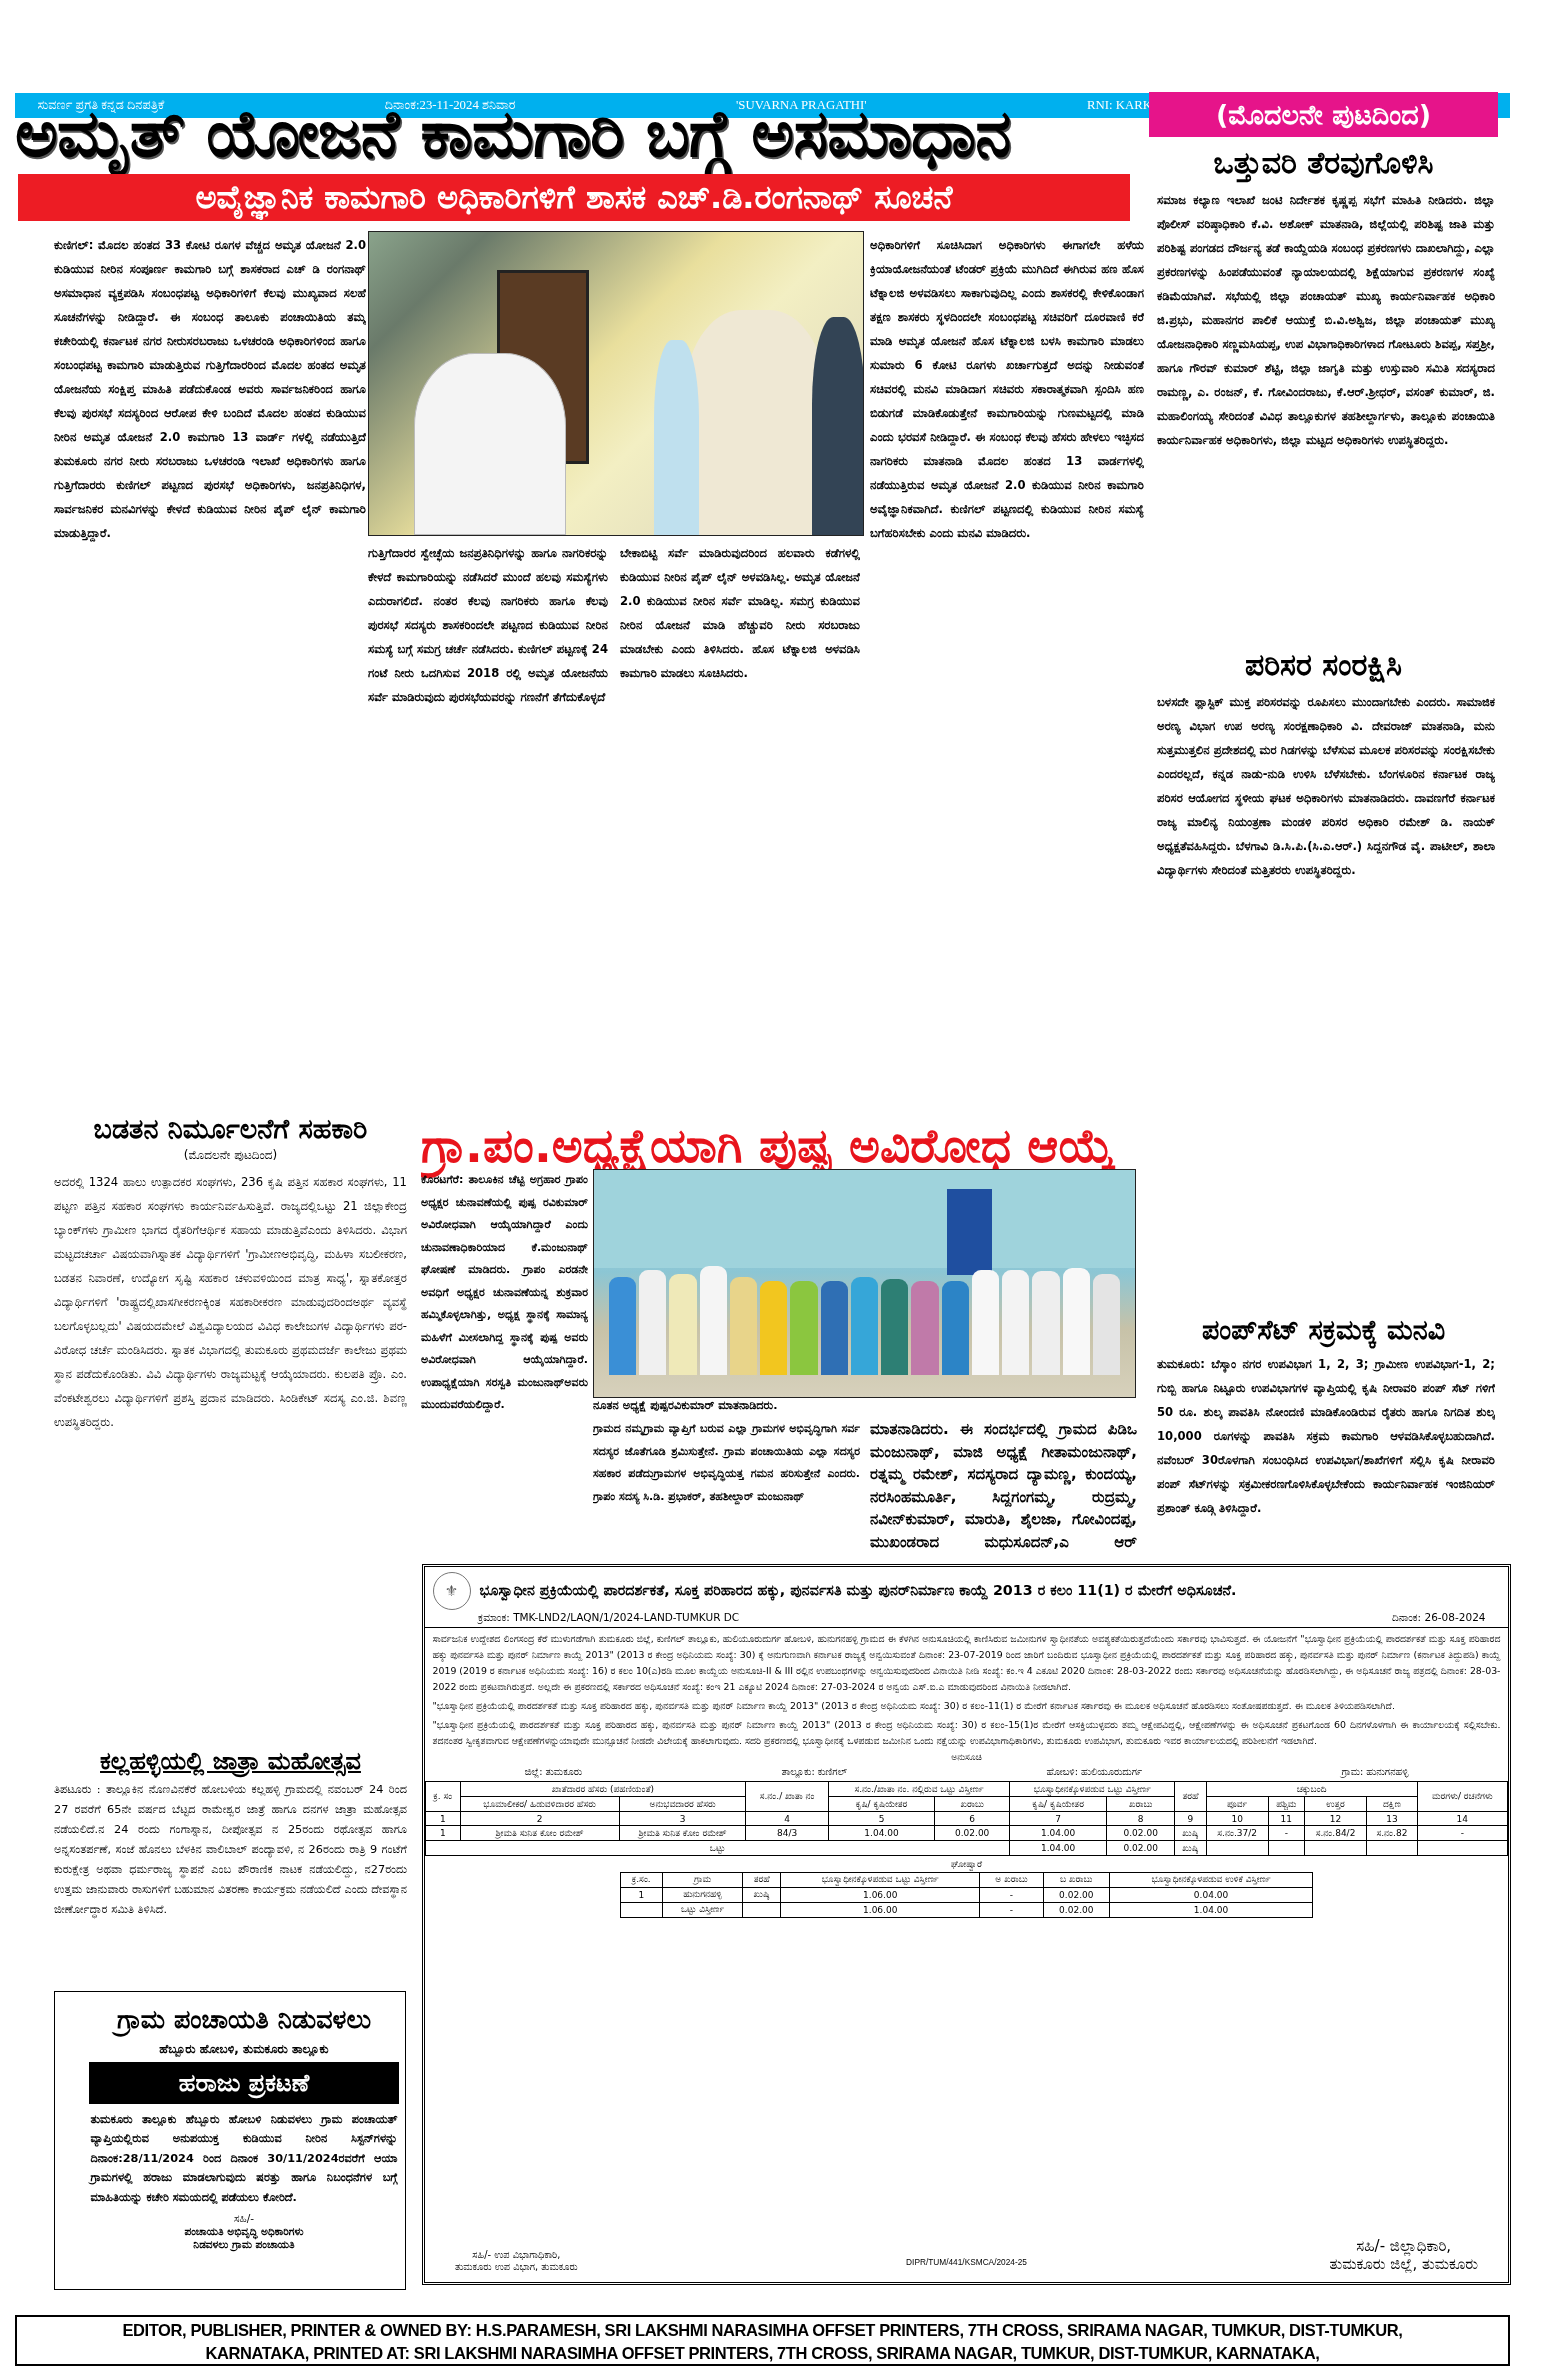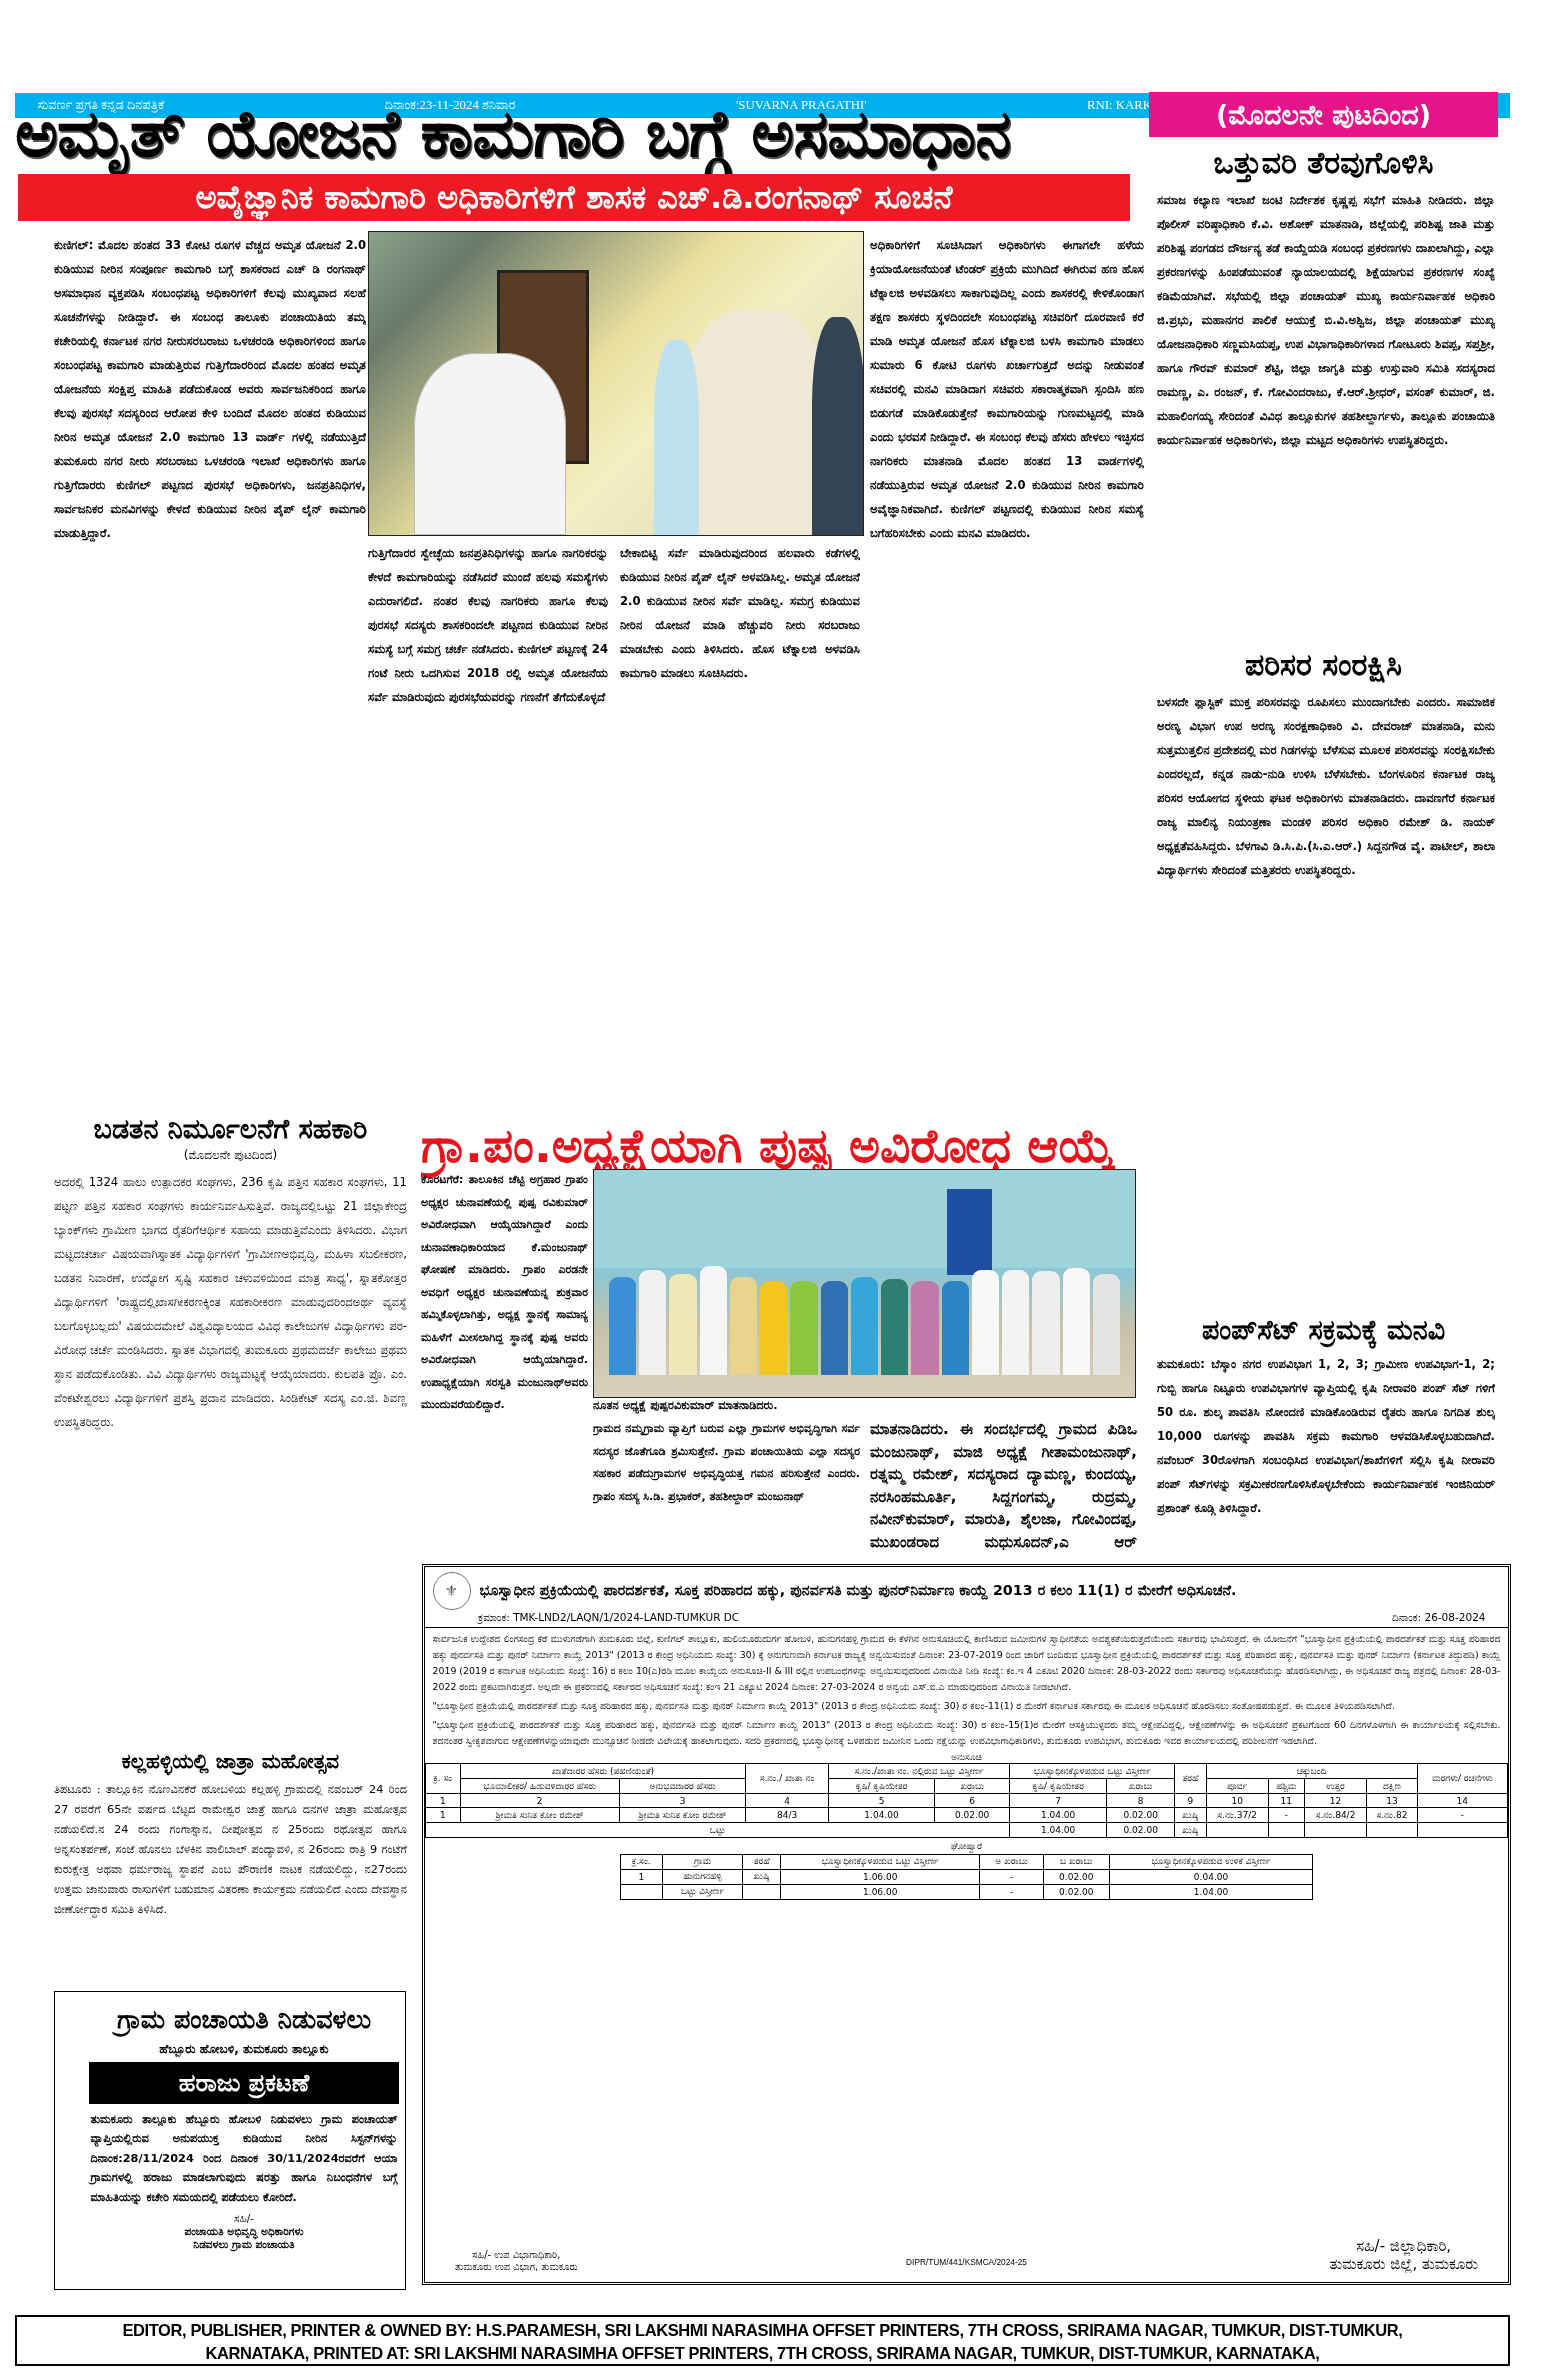--- a/index.html
+++ b/index.html
@@ -55,21 +55,21 @@
 <div class="abs sec-title" style="left:1149px;top:140px;width:349px;font-size:30px;line-height:45px;">ಒತ್ತುವರಿ ತೆರವುಗೊಳಿಸಿ</div>
 <div class="abs col" style="left:1157px;top:188px;width:338px;height:451px;">ಸಮಾಜ ಕಲ್ಯಾಣ ಇಲಾಖೆ ಜಂಟಿ ನಿರ್ದೇಶಕ ಕೃಷ್ಣಪ್ಪ ಸಭೆಗೆ ಮಾಹಿತಿ ನೀಡಿದರು. ಜಿಲ್ಲಾ ಪೊಲೀಸ್ ವರಿಷ್ಠಾಧಿಕಾರಿ ಕೆ.ವಿ. ಅಶೋಕ್ ಮಾತನಾಡಿ, ಜಿಲ್ಲೆಯಲ್ಲಿ ಪರಿಶಿಷ್ಟ ಜಾತಿ ಮತ್ತು ಪರಿಶಿಷ್ಟ ಪಂಗಡದ ದೌರ್ಜನ್ಯ ತಡೆ ಕಾಯ್ದೆಯಡಿ ಸಂಬಂಧ ಪ್ರಕರಣಗಳು ದಾಖಲಾಗಿದ್ದು, ಎಲ್ಲಾ ಪ್ರಕರಣಗಳನ್ನು ಹಿಂಪಡೆಯುವಂತೆ ನ್ಯಾಯಾಲಯದಲ್ಲಿ ಶಿಕ್ಷೆಯಾಗುವ ಪ್ರಕರಣಗಳ ಸಂಖ್ಯೆ ಕಡಿಮೆಯಾಗಿವೆ. ಸಭೆಯಲ್ಲಿ ಜಿಲ್ಲಾ ಪಂಚಾಯತ್ ಮುಖ್ಯ ಕಾರ್ಯನಿರ್ವಾಹಕ ಅಧಿಕಾರಿ ಜಿ.ಪ್ರಭು, ಮಹಾನಗರ ಪಾಲಿಕೆ ಆಯುಕ್ತೆ ಬಿ.ವಿ.ಅಶ್ವಿಜ, ಜಿಲ್ಲಾ ಪಂಚಾಯತ್ ಮುಖ್ಯ ಯೋಜನಾಧಿಕಾರಿ ಸಣ್ಣಮಸಿಯಪ್ಪ, ಉಪ ವಿಭಾಗಾಧಿಕಾರಿಗಳಾದ ಗೋಟೂರು ಶಿವಪ್ಪ, ಸಪ್ತಶ್ರೀ, ಹಾಗೂ ಗೌರವ್ ಕುಮಾರ್ ಶೆಟ್ಟಿ, ಜಿಲ್ಲಾ ಜಾಗೃತಿ ಮತ್ತು ಉಸ್ತುವಾರಿ ಸಮಿತಿ ಸದಸ್ಯರಾದ ರಾಮಣ್ಣ, ಎ. ರಂಜನ್, ಕೆ. ಗೋವಿಂದರಾಜು, ಕೆ.ಆರ್.ಶ್ರೀಧರ್, ವಸಂತ್ ಕುಮಾರ್, ಜಿ. ಮಹಾಲಿಂಗಯ್ಯ ಸೇರಿದಂತೆ ವಿವಿಧ ತಾಲ್ಲೂಕುಗಳ ತಹಶೀಲ್ದಾರ್ಗಳು, ತಾಲ್ಲೂಕು ಪಂಚಾಯಿತಿ ಕಾರ್ಯನಿರ್ವಾಹಕ ಅಧಿಕಾರಿಗಳು, ಜಿಲ್ಲಾ ಮಟ್ಟದ ಅಧಿಕಾರಿಗಳು ಉಪಸ್ಥಿತರಿದ್ದರು.</div>
 <div class="abs sec-title" style="left:1149px;top:642px;width:349px;font-size:30px;line-height:45px;">ಪರಿಸರ ಸಂರಕ್ಷಿಸಿ</div>
 <div class="abs col" style="left:1157px;top:690px;width:338px;height:593px;">ಬಳಸದೇ ಪ್ಲಾಸ್ಟಿಕ್ ಮುಕ್ತ ಪರಿಸರವನ್ನು ರೂಪಿಸಲು ಮುಂದಾಗಬೇಕು ಎಂದರು. ಸಾಮಾಜಿಕ ಅರಣ್ಯ ವಿಭಾಗ ಉಪ ಅರಣ್ಯ ಸಂರಕ್ಷಣಾಧಿಕಾರಿ ವಿ. ದೇವರಾಜ್ ಮಾತನಾಡಿ, ಮನು ಸುತ್ತಮುತ್ತಲಿನ ಪ್ರದೇಶದಲ್ಲಿ ಮರ ಗಿಡಗಳನ್ನು ಬೆಳೆಸುವ ಮೂಲಕ ಪರಿಸರವನ್ನು ಸಂರಕ್ಷಿಸಬೇಕು ಎಂದರಲ್ಲದೆ, ಕನ್ನಡ ನಾಡು-ನುಡಿ ಉಳಿಸಿ ಬೆಳೆಸಬೇಕು. ಬೆಂಗಳೂರಿನ ಕರ್ನಾಟಕ ರಾಜ್ಯ ಪರಿಸರ ಆಯೋಗದ ಸ್ಥಳೀಯ ಘಟಕ ಅಧಿಕಾರಿಗಳು ಮಾತನಾಡಿದರು. ದಾವಣಗೆರೆ ಕರ್ನಾಟಕ ರಾಜ್ಯ ಮಾಲಿನ್ಯ ನಿಯಂತ್ರಣಾ ಮಂಡಳಿ ಪರಿಸರ ಅಧಿಕಾರಿ ರಮೇಶ್ ಡಿ. ನಾಯಕ್ ಅಧ್ಯಕ್ಷತೆವಹಿಸಿದ್ದರು. ಬೆಳಗಾವಿ ಡಿ.ಸಿ.ಪಿ.(ಸಿ.ಎ.ಆರ್.) ಸಿದ್ದನಗೌಡ ವೈ. ಪಾಟೀಲ್, ಶಾಲಾ ವಿದ್ಯಾರ್ಥಿಗಳು ಸೇರಿದಂತೆ ಮತ್ತಿತರರು ಉಪಸ್ಥಿತರಿದ್ದರು.</div>
 <div class="abs sec-title" style="left:1149px;top:1311px;width:349px;font-size:27px;line-height:38px;">ಪಂಪ್‌ಸೆಟ್ ಸಕ್ರಮಕ್ಕೆ ಮನವಿ</div>
 <div class="abs col" style="left:1157px;top:1352px;width:338px;height:199px;">ತುಮಕೂರು: ಬೆಸ್ಕಾಂ ನಗರ ಉಪವಿಭಾಗ 1, 2, 3; ಗ್ರಾಮೀಣ ಉಪವಿಭಾಗ-1, 2; ಗುಬ್ಬಿ ಹಾಗೂ ನಿಟ್ಟೂರು ಉಪವಿಭಾಗಗಳ ವ್ಯಾಪ್ತಿಯಲ್ಲಿ ಕೃಷಿ ನೀರಾವರಿ ಪಂಪ್ ಸೆಟ್ ಗಳಿಗೆ 50 ರೂ. ಶುಲ್ಕ ಪಾವತಿಸಿ ನೋಂದಣಿ ಮಾಡಿಕೊಂಡಿರುವ ರೈತರು ಹಾಗೂ ನಿಗದಿತ ಶುಲ್ಕ 10,000 ರೂಗಳನ್ನು ಪಾವತಿಸಿ ಸಕ್ರಮ ಕಾಮಗಾರಿ ಆಳವಡಿಸಿಕೊಳ್ಳಬಹುದಾಗಿದೆ. ನವೆಂಬರ್ 30ರೊಳಗಾಗಿ ಸಂಬಂಧಿಸಿದ ಉಪವಿಭಾಗ/ಶಾಖೆಗಳಿಗೆ ಸಲ್ಲಿಸಿ ಕೃಷಿ ನೀರಾವರಿ ಪಂಪ್ ಸೆಟ್‌ಗಳನ್ನು ಸಕ್ರಮೀಕರಣಗೊಳಿಸಿಕೊಳ್ಳಬೇಕೆಂದು ಕಾರ್ಯನಿರ್ವಾಹಕ ಇಂಜಿನಿಯರ್ ಪ್ರಶಾಂತ್ ಕೂಡ್ಗಿ ತಿಳಿಸಿದ್ದಾರೆ.</div>
 
 <div class="abs sec-title" style="left:54px;top:1110px;width:353px;font-size:27px;line-height:38px;">ಬಡತನ ನಿರ್ಮೂಲನೆಗೆ ಸಹಕಾರಿ</div>
 <div class="abs" style="left:54px;top:1148px;width:353px;text-align:center;font-size:12px;">(ಮೊದಲನೇ ಪುಟದಿಂದ)</div>
 <div class="abs col" style="left:54px;top:1170px;width:353px;height:563px;font-weight:normal;">ಅದರಲ್ಲಿ 1324 ಹಾಲು ಉತ್ಪಾದಕರ ಸಂಘಗಳು, 236 ಕೃಷಿ ಪತ್ತಿನ ಸಹಕಾರ ಸಂಘಗಳು, 11 ಪಟ್ಟಣ ಪತ್ತಿನ ಸಹಕಾರ ಸಂಘಗಳು ಕಾರ್ಯನಿರ್ವಹಿಸುತ್ತಿವೆ. ರಾಜ್ಯದಲ್ಲಿಒಟ್ಟು 21 ಜಿಲ್ಲಾಕೇಂದ್ರ ಬ್ಯಾಂಕ್‌ಗಳು ಗ್ರಾಮೀಣ ಭಾಗದ ರೈತರಿಗೆಆರ್ಥಿಕ ಸಹಾಯ ಮಾಡುತ್ತಿವೆಎಂದು ತಿಳಿಸಿದರು. ವಿಭಾಗ ಮಟ್ಟದಚರ್ಚಾ ವಿಷಯವಾಗಿಸ್ನಾತಕ ವಿದ್ಯಾರ್ಥಿಗಳಿಗೆ 'ಗ್ರಾಮೀಣಅಭಿವೃದ್ಧಿ, ಮಹಿಳಾ ಸಬಲೀಕರಣ, ಬಡತನ ನಿವಾರಣೆ, ಉದ್ಯೋಗ ಸೃಷ್ಟಿ ಸಹಕಾರ ಚಳುವಳಿಯಿಂದ ಮಾತ್ರ ಸಾಧ್ಯ', ಸ್ನಾತಕೋತ್ತರ ವಿದ್ಯಾರ್ಥಿಗಳಿಗೆ 'ರಾಷ್ಟ್ರದಲ್ಲಿಖಾಸಗೀಕರಣಕ್ಕಿಂತ ಸಹಕಾರೀಕರಣ ಮಾಡುವುದರಿಂದಅರ್ಥ ವ್ಯವಸ್ಥೆ ಬಲಗೊಳ್ಳಬಲ್ಲದು' ವಿಷಯದಮೇಲೆ ವಿಶ್ವವಿದ್ಯಾಲಯದ ವಿವಿಧ ಕಾಲೇಜುಗಳ ವಿದ್ಯಾರ್ಥಿಗಳು ಪರ-ವಿರೋಧ ಚರ್ಚೆ ಮಂಡಿಸಿದರು. ಸ್ನಾತಕ ವಿಭಾಗದಲ್ಲಿ ತುಮಕೂರು ಪ್ರಥಮದರ್ಜೆ ಕಾಲೇಜು ಪ್ರಥಮ ಸ್ಥಾನ ಪಡೆದುಕೊಂಡಿತು. ವಿವಿ ವಿದ್ಯಾರ್ಥಿಗಳು ರಾಜ್ಯಮಟ್ಟಕ್ಕೆ ಆಯ್ಕೆಯಾದರು. ಕುಲಪತಿ ಪ್ರೊ. ಎಂ. ವೆಂಕಟೇಶ್ವರಲು ವಿದ್ಯಾರ್ಥಿಗಳಿಗೆ ಪ್ರಶಸ್ತಿ ಪ್ರದಾನ ಮಾಡಿದರು. ಸಿಂಡಿಕೇಟ್ ಸದಸ್ಯ ಎಂ.ಜಿ. ಶಿವಣ್ಣ ಉಪಸ್ಥಿತರಿದ್ದರು.</div>
-<div class="abs sec-title" style="left:54px;top:1743px;width:353px;font-size:20px;line-height:36px;">ಕಲ್ಲಹಳ್ಳಿಯಲ್ಲಿ ಜಾತ್ರಾ ಮಹೋತ್ಸವ</div>
+<div class="abs sec-title" style="left:54px;top:1743px;width:353px;font-size:24px;line-height:36px;text-decoration:underline;">ಕಲ್ಲಹಳ್ಳಿಯಲ್ಲಿ ಜಾತ್ರಾ ಮಹೋತ್ಸವ</div>
 <div class="abs col" style="left:54px;top:1780px;width:353px;height:203px;font-weight:normal;font-size:11.3px;line-height:20px;">ತಿಪಟೂರು : ತಾಲ್ಲೂಕಿನ ನೊಣವಿನಕೆರೆ ಹೋಬಳಿಯ ಕಲ್ಲಹಳ್ಳಿ ಗ್ರಾಮದಲ್ಲಿ ನವಂಬರ್ 24 ರಿಂದ 27 ರವರೆಗೆ 65ನೇ ವರ್ಷದ ಬೆಟ್ಟದ ರಾಮೇಶ್ವರ ಜಾತ್ರೆ ಹಾಗೂ ದನಗಳ ಜಾತ್ರಾ ಮಹೋತ್ಸವ ನಡೆಯಲಿದೆ.ನ 24 ರಂದು ಗಂಗಾಸ್ನಾನ, ದೀಪೋತ್ಸವ ನ 25ರಂದು ರಥೋತ್ಸವ ಹಾಗೂ ಅನ್ನಸಂತರ್ಪಣೆ, ಸಂಜೆ ಹೊನಲು ಬೆಳಕಿನ ವಾಲಿಬಾಲ್ ಪಂದ್ಯಾವಳಿ, ನ 26ರಂದು ರಾತ್ರಿ 9 ಗಂಟೆಗೆ ಕುರುಕ್ಷೇತ್ರ ಅಥವಾ ಧರ್ಮರಾಜ್ಯ ಸ್ಥಾಪನೆ ಎಂಬ ಪೌರಾಣಿಕ ನಾಟಕ ನಡೆಯಲಿದ್ದು, ನ27ರಂದು ಉತ್ತಮ ಜಾನುವಾರು ರಾಸುಗಳಿಗೆ ಬಹುಮಾನ ವಿತರಣಾ ಕಾರ್ಯಕ್ರಮ ನಡೆಯಲಿದೆ ಎಂದು ದೇವಸ್ಥಾನ ಜೀರ್ಣೋದ್ಧಾರ ಸಮಿತಿ ತಿಳಿಸಿದೆ.</div>
 
 <div class="abs boxad">
   <div class="sec-title" style="font-size:25.5px;line-height:45px;margin-top:4.5px;">ಗ್ರಾಮ ಪಂಚಾಯತಿ ನಿಡುವಳಲು</div>
   <div style="text-align:center;font-size:12px;font-weight:bold;">ಹೆಬ್ಬೂರು ಹೋಬಳಿ, ತುಮಕೂರು ತಾಲ್ಲೂಕು</div>
   <div style="margin:6px 6px 0;background:#000;color:#fff;text-align:center;font-size:24px;font-weight:bold;line-height:42px;">ಹರಾಜು ಪ್ರಕಟಣೆ</div>
   <div style="margin:6px 7.5px 0;font-size:11.3px;line-height:19.5px;text-align:justify;font-weight:bold;">ತುಮಕೂರು ತಾಲ್ಲೂಕು ಹೆಬ್ಬೂರು ಹೋಬಳಿ ನಿಡುವಳಲು ಗ್ರಾಮ ಪಂಚಾಯತ್ ವ್ಯಾಪ್ತಿಯಲ್ಲಿರುವ ಅನುಪಯುಕ್ತ ಕುಡಿಯುವ ನೀರಿನ ಸಿಸ್ಟನ್‌ಗಳನ್ನು ದಿನಾಂಕ:28/11/2024 ರಿಂದ ದಿನಾಂಕ 30/11/2024ರವರೆಗೆ ಆಯಾ ಗ್ರಾಮಗಳಲ್ಲಿ ಹರಾಜು ಮಾಡಲಾಗುವುದು ಷರತ್ತು ಹಾಗೂ ನಿಬಂಧನೆಗಳ ಬಗ್ಗೆ ಮಾಹಿತಿಯನ್ನು ಕಚೇರಿ ಸಮಯದಲ್ಲಿ ಪಡೆಯಲು ಕೋರಿದೆ.</div>
   <div style="text-align:center;font-size:10.5px;margin-top:4.5px;">ಸಹಿ/-</div>
   <div style="text-align:center;font-size:10.5px;font-weight:bold;">ಪಂಚಾಯತಿ ಅಭಿವೃದ್ಧಿ ಅಧಿಕಾರಿಗಳು</div>
   <div style="text-align:center;font-size:10.5px;font-weight:bold;">ನಿಡವಳಲು ಗ್ರಾಮ ಪಂಚಾಯತಿ</div>
@@ -110,20 +110,26 @@
     <div style="margin-left:9px;font-size:14.3px;font-weight:bold;">ಭೂಸ್ವಾಧೀನ ಪ್ರಕ್ರಿಯೆಯಲ್ಲಿ ಪಾರದರ್ಶಕತೆ, ಸೂಕ್ತ ಪರಿಹಾರದ ಹಕ್ಕು, ಪುನರ್ವಸತಿ ಮತ್ತು ಪುನರ್‌ನಿರ್ಮಾಣ ಕಾಯ್ದೆ 2013 ರ ಕಲಂ 11(1) ರ ಮೇರೆಗೆ ಅಧಿಸೂಚನೆ.</div>
   </div>
   <div style="display:flex;justify-content:space-between;padding:1.5px 22.5px 3px 53px;font-size:10.5px;border-bottom:0.8px solid #000;">
     <span><span>ಕ್ರಮಾಂಕ:</span> <span>TMK-LND2/LAQN/1/2024-LAND-TUMKUR DC</span></span>
     <span><span>ದಿನಾಂಕ:</span> <span>26-08-2024</span></span>
   </div>
   <div style="padding:3px 7.5px;font-size:9.4px;line-height:16px;text-align:justify;">ಸಾರ್ವಜನಿಕ ಉದ್ದೇಶದ ಲಿಂಗಸಂದ್ರ ಕೆರೆ ಮುಳುಗಡೆಗಾಗಿ ತುಮಕೂರು ಜಿಲ್ಲೆ, ಕುಣಿಗಲ್ ತಾಲ್ಲೂಕು, ಹುಲಿಯೂರುದುರ್ಗ ಹೋಬಳಿ, ಹುನುಗನಹಳ್ಳಿ ಗ್ರಾಮದ ಈ ಕೆಳಗಿನ ಅನುಸೂಚಿಯಲ್ಲಿ ಕಾಣಿಸಿರುವ ಜಮೀನುಗಳ ಸ್ವಾಧೀನತೆಯ ಅವಶ್ಯಕತೆಯಿರುತ್ತದೆಯೆಂದು ಸರ್ಕಾರವು ಭಾವಿಸುತ್ತದೆ. ಈ ಯೋಜನೆಗೆ "ಭೂಸ್ವಾಧೀನ ಪ್ರಕ್ರಿಯೆಯಲ್ಲಿ ಪಾರದರ್ಶಕತೆ ಮತ್ತು ಸೂಕ್ತ ಪರಿಹಾರದ ಹಕ್ಕು ಪುನರ್ವಸತಿ ಮತ್ತು ಪುನರ್ ನಿರ್ಮಾಣ ಕಾಯ್ದೆ 2013" (2013 ರ ಕೇಂದ್ರ ಅಧಿನಿಯಮ ಸಂಖ್ಯೆ: 30) ಕ್ಕೆ ಅನುಗುಣವಾಗಿ ಕರ್ನಾಟಕ ರಾಜ್ಯಕ್ಕೆ ಅನ್ವಯಿಸುವಂತೆ ದಿನಾಂಕ: 23-07-2019 ರಿಂದ ಜಾರಿಗೆ ಬಂದಿರುವ ಭೂಸ್ವಾಧೀನ ಪ್ರಕ್ರಿಯೆಯಲ್ಲಿ ಪಾರದರ್ಶಕತೆ ಮತ್ತು ಸೂಕ್ತ ಪರಿಹಾರದ ಹಕ್ಕು, ಪುನರ್ವಸತಿ ಮತ್ತು ಪುನರ್ ನಿರ್ಮಾಣ (ಕರ್ನಾಟಕ ತಿದ್ದುಪಡಿ) ಕಾಯ್ದೆ 2019 (2019 ರ ಕರ್ನಾಟಕ ಅಧಿನಿಯಮ ಸಂಖ್ಯೆ: 16) ರ ಕಲಂ 10(ಎ)ರಡಿ ಮೂಲ ಕಾಯ್ದೆಯ ಅನುಸೂಚಿ-II &amp; III ರಲ್ಲಿನ ಉಪಬಂಧಗಳನ್ನು ಅನ್ವಯಿಸುವುದರಿಂದ ವಿನಾಯಿತಿ ನೀಡಿ ಸಂಖ್ಯೆ: ಕಂ.ಇ 4 ಎಕೂಟಿ 2020 ದಿನಾಂಕ: 28-03-2022 ರಂದು ಸರ್ಕಾರವು ಅಧಿಸೂಚನೆಯನ್ನು ಹೊರಡಿಸಲಾಗಿದ್ದು, ಈ ಅಧಿಸೂಚನೆ ರಾಜ್ಯ ಪತ್ರದಲ್ಲಿ ದಿನಾಂಕ: 28-03-2022 ರಂದು ಪ್ರಕಟವಾಗಿರುತ್ತದೆ. ಅಲ್ಲದೇ ಈ ಪ್ರಕರಣದಲ್ಲಿ ಸರ್ಕಾರದ ಅಧಿಸೂಚನೆ ಸಂಖ್ಯೆ: ಕಂಇ 21 ಎಕ್ಯೂಟಿ 2024 ದಿನಾಂಕ: 27-03-2024 ರ ಅನ್ವಯ ಎಸ್.ಐ.ಎ ಮಾಡುವುದರಿಂದ ವಿನಾಯಿತಿ ನೀಡಲಾಗಿದೆ.</div>
   <div style="padding:0 7.5px;font-size:9.4px;line-height:16px;text-align:justify;">"ಭೂಸ್ವಾಧೀನ ಪ್ರಕ್ರಿಯೆಯಲ್ಲಿ ಪಾರದರ್ಶಕತೆ ಮತ್ತು ಸೂಕ್ತ ಪರಿಹಾರದ ಹಕ್ಕು, ಪುನರ್ವಸತಿ ಮತ್ತು ಪುನರ್ ನಿರ್ಮಾಣ ಕಾಯ್ದೆ 2013" (2013 ರ ಕೇಂದ್ರ ಅಧಿನಿಯಮ ಸಂಖ್ಯೆ: 30) ರ ಕಲಂ-11(1) ರ ಮೇರೆಗೆ ಕರ್ನಾಟಕ ಸರ್ಕಾರವು ಈ ಮೂಲಕ ಅಧಿಸೂಚನೆ ಹೊರಡಿಸಲು ಸಂತೋಷಪಡುತ್ತದೆ. ಈ ಮೂಲಕ ತಿಳಿಯಪಡಿಸಲಾಗಿದೆ.</div>
   <div style="padding:3px 7.5px;font-size:9.4px;line-height:16px;text-align:justify;">"ಭೂಸ್ವಾಧೀನ ಪ್ರಕ್ರಿಯೆಯಲ್ಲಿ ಪಾರದರ್ಶಕತೆ ಮತ್ತು ಸೂಕ್ತ ಪರಿಹಾರದ ಹಕ್ಕು, ಪುನರ್ವಸತಿ ಮತ್ತು ಪುನರ್ ನಿರ್ಮಾಣ ಕಾಯ್ದೆ 2013" (2013 ರ ಕೇಂದ್ರ ಅಧಿನಿಯಮ ಸಂಖ್ಯೆ: 30) ರ ಕಲಂ-15(1)ರ ಮೇರೆಗೆ ಆಸಕ್ತಿಯುಳ್ಳವರು ತಮ್ಮ ಆಕ್ಷೇಪವಿದ್ದಲ್ಲಿ, ಆಕ್ಷೇಪಣೆಗಳನ್ನು ಈ ಅಧಿಸೂಚನೆ ಪ್ರಕಟಗೊಂಡ 60 ದಿನಗಳೊಳಗಾಗಿ ಈ ಕಾರ್ಯಾಲಯಕ್ಕೆ ಸಲ್ಲಿಸಬೇಕು. ತದನಂತರ ಸ್ವೀಕೃತವಾಗುವ ಆಕ್ಷೇಪಣೆಗಳನ್ನುಯಾವುದೇ ಮುನ್ಸೂಚನೆ ನೀಡದೇ ವಿಲೇಯಕ್ಕೆ ಹಾಕಲಾಗುವುದು. ಸದರಿ ಪ್ರಕರಣದಲ್ಲಿ ಭೂಸ್ವಾಧೀನಕ್ಕೆ ಒಳಪಡುವ ಜಮೀನಿನ ಒಂದು ನಕ್ಷೆಯನ್ನು ಉಪವಿಭಾಗಾಧಿಕಾರಿಗಳು, ತುಮಕೂರು ಉಪವಿಭಾಗ, ತುಮಕೂರು ಇವರ ಕಾರ್ಯಾಲಯದಲ್ಲಿ ಪರಿಶೀಲನೆಗೆ ಇಡಲಾಗಿದೆ.</div>
   <div style="text-align:center;font-size:9px;">ಅನುಸೂಚಿ</div>
+  <div style="display:flex;justify-content:space-around;font-size:9.8px;padding:3px 0;">
+    <span>ಜಿಲ್ಲೆ: ತುಮಕೂರು</span>
+    <span>ತಾಲ್ಲೂಕು: ಕುಣಿಗಲ್</span>
+    <span>ಹೋಬಳಿ: ಹುಲಿಯೂರುದುರ್ಗ</span>
+    <span>ಗ್ರಾಮ: ಹುನುಗನಹಳ್ಳಿ</span>
+  </div>
   <table style="width:100%;">
     <tbody>
         <tr>
       <td rowspan="2">ಕ್ರ. ಸಂ</td>
       <td colspan="2">ಖಾತೆದಾರರ ಹೆಸರು (ಪಹಣಿಯಂತೆ)</td>
       <td rowspan="2">ಸ.ನಂ./ ಖಾತಾ ನಂ</td>
       <td colspan="2">ಸ.ನಂ./ಖಾತಾ ನಂ. ನಲ್ಲಿರುವ ಒಟ್ಟು ವಿಸ್ತೀರ್ಣ</td>
       <td colspan="2">ಭೂಸ್ವಾಧೀನಕ್ಕೊಳಪಡುವ ಒಟ್ಟು ವಿಸ್ತೀರ್ಣ</td>
       <td rowspan="2">ತರಹೆ</td>
       <td colspan="4">ಚಕ್ಕುಬಂದಿ</td>

